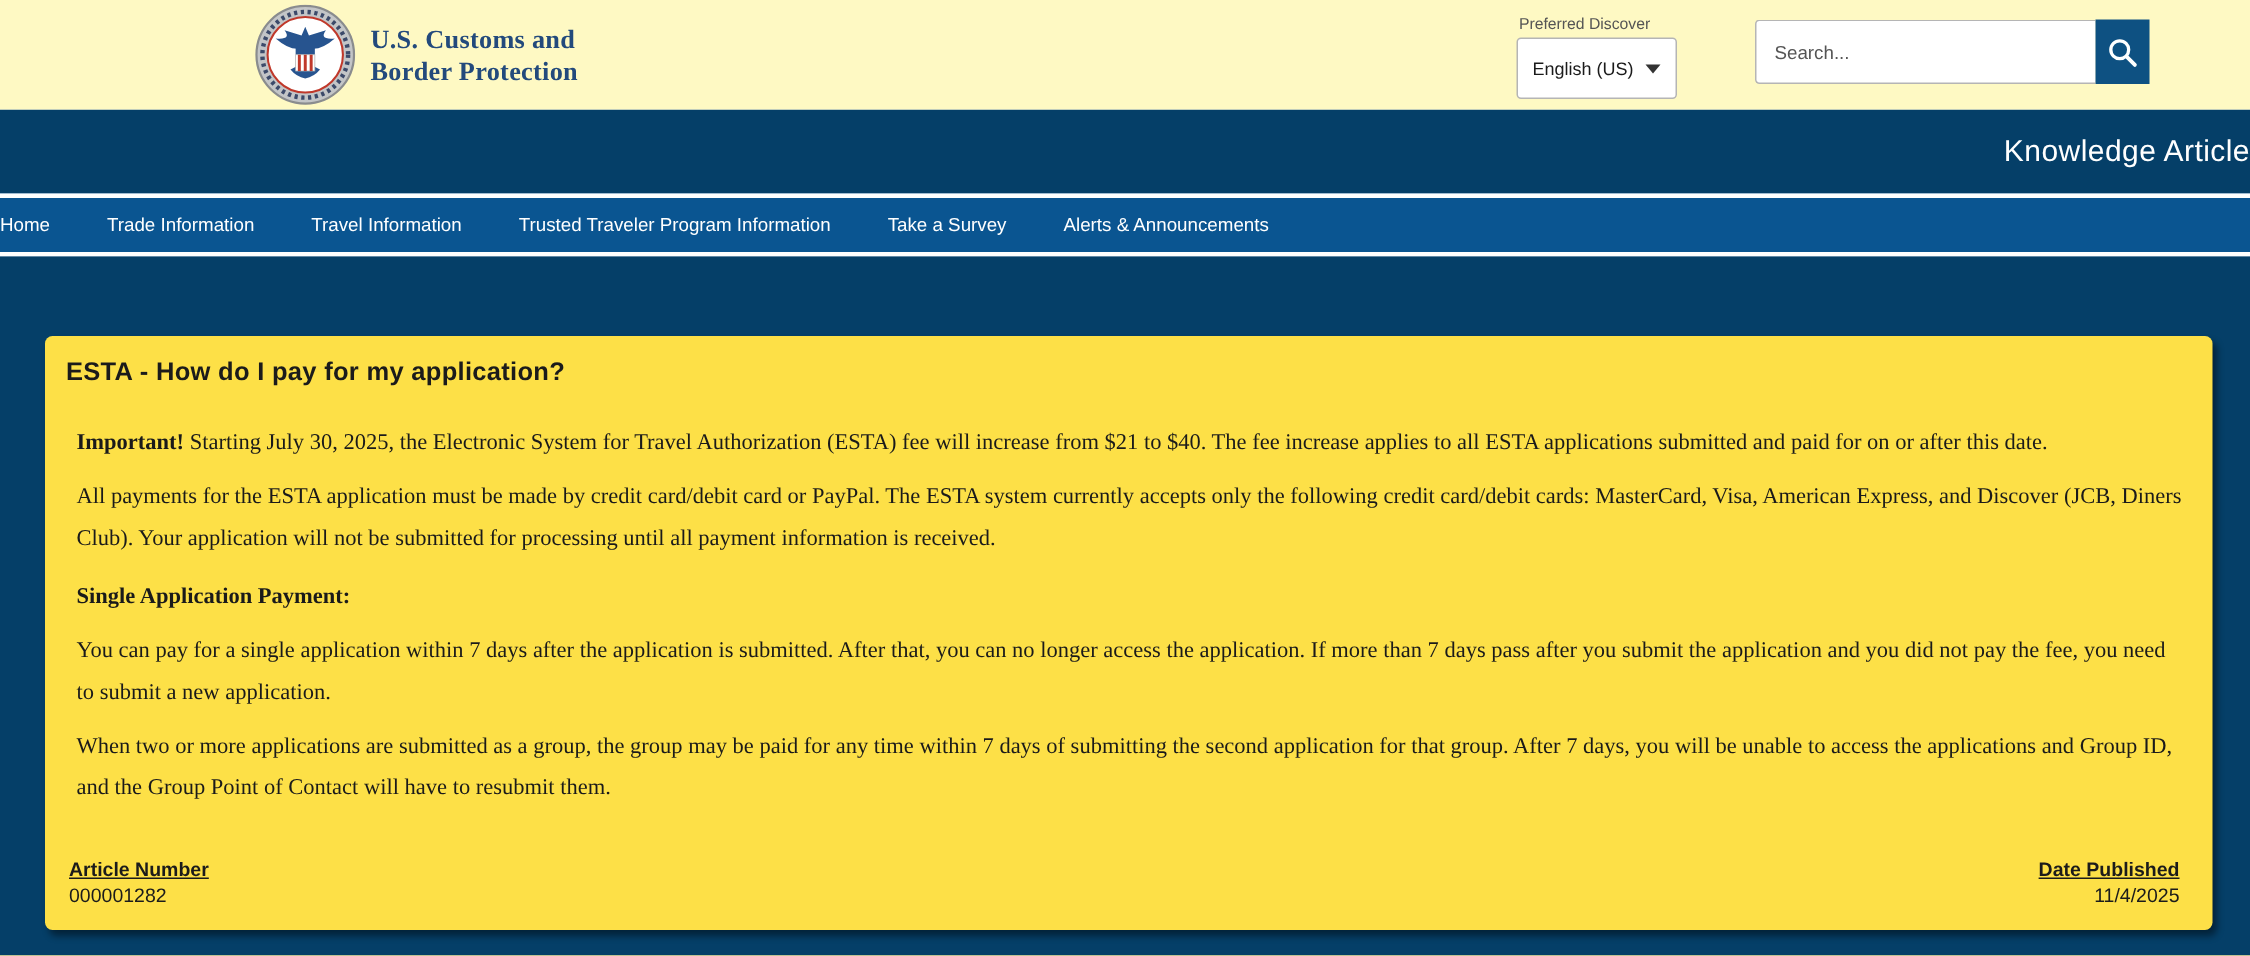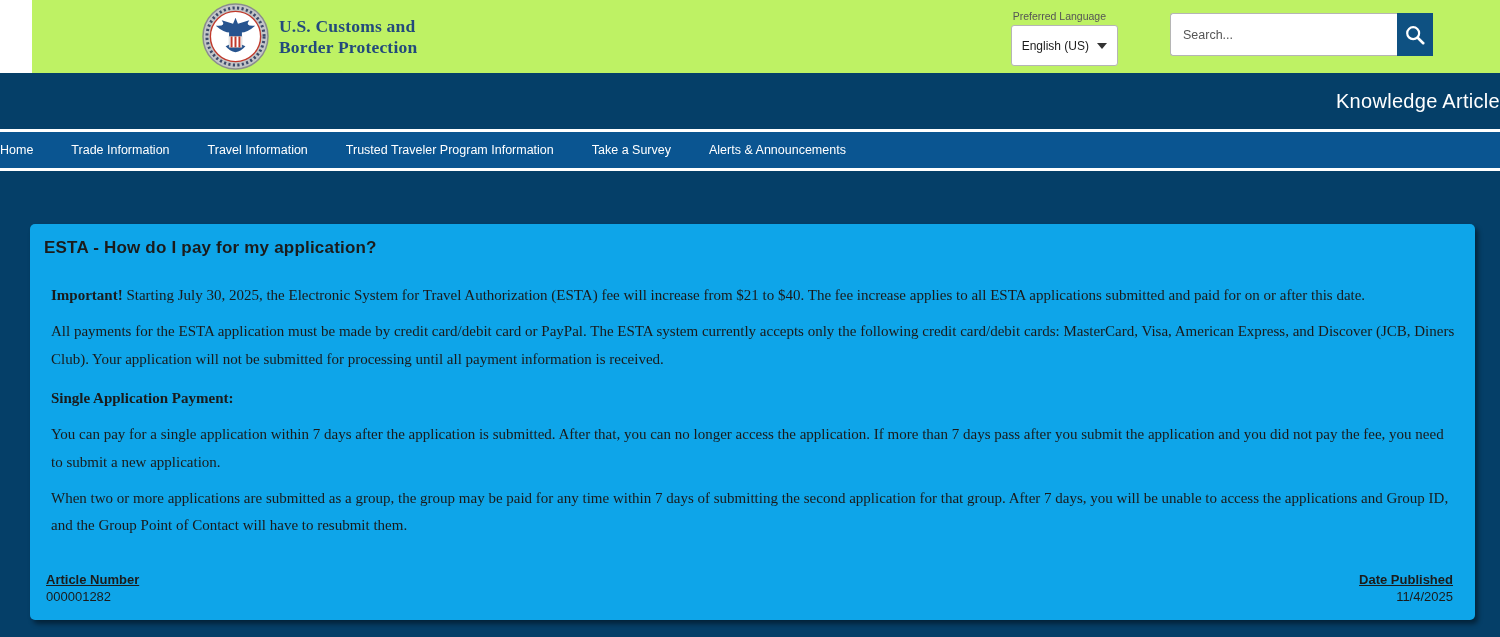--- a/index.html
+++ b/index.html
@@ -7,25 +7,24 @@
   body {
     font-family: "Liberation Sans", sans-serif;
     background: #ffffff;
     height: 637px;
     overflow: hidden;
   }
 
   
   .top-header {
     height: 73px;
-    background: #bef264;
+    background: #fef9c3;
     display: flex;
     align-items: center;
     position: relative;
-    margin-left: 32px;
   }
   .brand {
     display: flex;
     align-items: center;
     margin-left: 170px;
     gap: 10px;
   }
   .seal { width: 67px; height: 67px; flex: 0 0 auto; }
   .brand-name {
     font-family: "Liberation Serif", serif;
@@ -132,21 +131,21 @@
     white-space: nowrap;
   }
 
   
   .main-area {
     background: #053f68;
     height: 466px;
     padding: 53px 25px 17px 30px;
   }
   .article-card {
-    background: #0ea5e9;
+    background: #fde047;
     border-radius: 5px;
     box-shadow: 3px 4px 5px rgba(0,0,0,0.45);
     height: 100%;
     padding: 14px 20px 16px 14px;
     display: flex;
     flex-direction: column;
   }
   .article-title {
     font-size: 17px;
     font-weight: 700;
@@ -199,21 +198,21 @@
       </g>
     </svg>
     <div class="brand-name">
       <div>U.S. Customs and</div>
       <div>Border Protection</div>
     </div>
   </div>
 
   <div class="header-right">
     <div class="lang-block">
-      <div class="lang-label">Preferred Language</div>
+      <div class="lang-label">Preferred Discover</div>
       <div class="lang-select">
         <span>English (US)</span>
         <span class="caret-down"></span>
       </div>
     </div>
 
     <div class="search-block">
       <input class="search-input" type="text" placeholder="Search..." style="">
       <button class="search-button">
         <svg width="22" height="22" viewBox="0 0 24 24">

